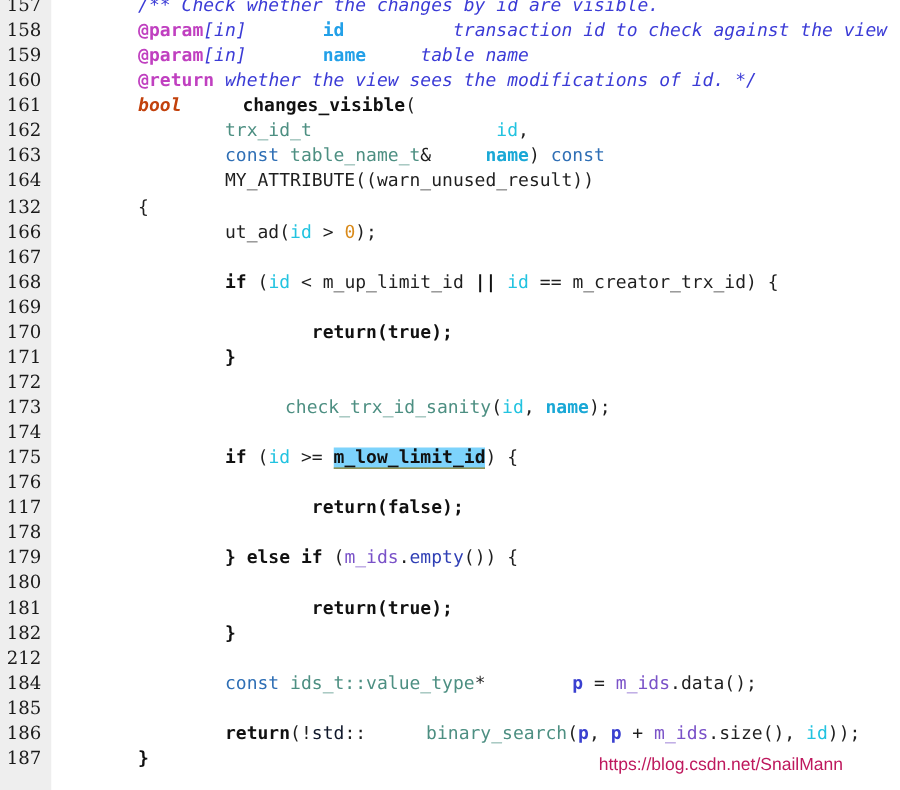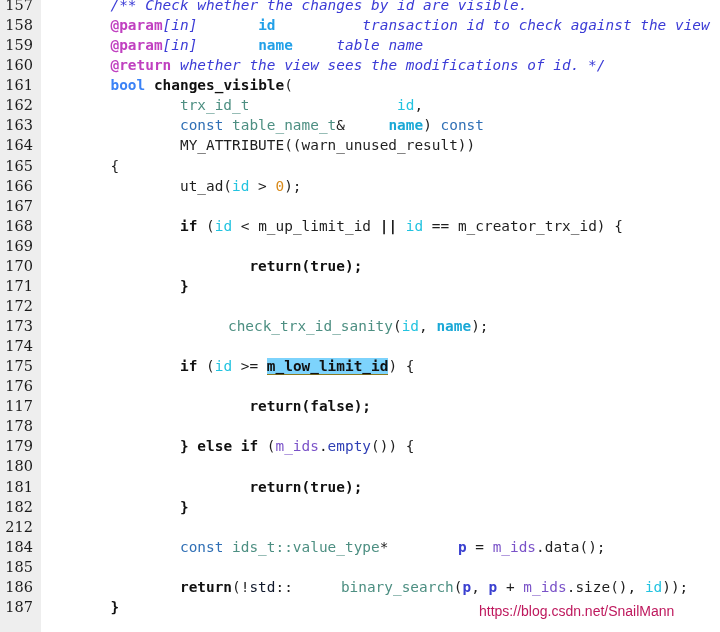--- a/index.html
+++ b/index.html
@@ -64,25 +64,25 @@
     left: 41px;
     top: 0;
     font-family: "DejaVu Sans Mono", "Liberation Mono", monospace;
     font-size: 14.4px;
     letter-spacing: 0.02px;
     color: #1f1f1f;
   }
 
   
   .t-plain     { color: #1f1f1f; }
-  .t-bold      { color: #111111; font-weight: bold; }
+  .t-bold      { color: #111111; font-weight: bold; margin-left: 40px; }
   .t-comment   { color: #3b3bd6; font-style: italic; }
   .t-doctag    { color: #c040c0; font-weight: bold; }
   .t-docparam  { color: #22a0e8; font-weight: bold; }
-  .t-keyword   { color: #3b82f6; font-weight: bold; }
+  .t-keyword   { color: #c2410c; font-weight: bold; font-style: italic; }
   .t-type      { color: #4d8f82; }
   .t-type2     { color: #2f6fb5; margin-top: 24px; }
   .t-member    { color: #1f1f1f; }
   .t-ident     { color: #22c3e0; }
   .t-identb    { color: #1aa8d6; font-weight: bold; }
   .t-var       { color: #7a52c8; text-align: right; }
   .t-varb      { color: #3a40d0; font-weight: bold; }
   .t-func      { color: #4d8f82; margin-left: 48px; }
   .t-func2     { color: #2f3fb5; }
   .t-ns        { color: #0f172a; }
@@ -118,21 +118,21 @@
 
   <div class="rows" id="rows">
       <div class="row"><span class="ln">157</span><span class="code"><span class="t-plain">        </span><span class="t-comment">/** Check whether the changes by id are visible.</span></span></div>
       <div class="row"><span class="ln">158</span><span class="code"><span class="t-plain">        </span><span class="t-doctag">@param</span><span class="t-comment">[in]</span><span class="t-plain">       </span><span class="t-docparam">id</span><span class="t-plain">          </span><span class="t-comment">transaction id to check against the view</span></span></div>
       <div class="row"><span class="ln">159</span><span class="code"><span class="t-plain">        </span><span class="t-doctag">@param</span><span class="t-comment">[in]</span><span class="t-plain">       </span><span class="t-docparam">name</span><span class="t-plain">     </span><span class="t-comment">table name</span></span></div>
       <div class="row"><span class="ln">160</span><span class="code"><span class="t-plain">        </span><span class="t-doctag">@return</span><span class="t-comment"> whether the view sees the modifications of id. */</span></span></div>
       <div class="row"><span class="ln">161</span><span class="code"><span class="t-plain">        </span><span class="t-keyword">bool</span><span class="t-plain"> </span><span class="t-bold">changes_visible</span><span class="t-plain">(</span></span></div>
       <div class="row"><span class="ln">162</span><span class="code"><span class="t-plain">                </span><span class="t-type">trx_id_t</span><span class="t-plain">                 </span><span class="t-ident">id</span><span class="t-plain">,</span></span></div>
       <div class="row"><span class="ln">163</span><span class="code"><span class="t-plain">                </span><span class="t-type2">const</span><span class="t-plain"> </span><span class="t-type">table_name_t</span><span class="t-plain">&amp;</span><span class="t-plain">     </span><span class="t-identb">name</span><span class="t-plain">) </span><span class="t-type2">const</span></span></div>
       <div class="row"><span class="ln">164</span><span class="code"><span class="t-plain">                </span><span class="t-plain">MY_ATTRIBUTE((warn_unused_result))</span></span></div>
-      <div class="row"><span class="ln">165</span><span class="code"><span class="t-plain">        </span><span class="t-plain">{</span></span></div>
+      <div class="row"><span class="ln">132</span><span class="code"><span class="t-plain">        </span><span class="t-plain">{</span></span></div>
       <div class="row"><span class="ln">166</span><span class="code"><span class="t-plain">                </span><span class="t-plain">ut_ad(</span><span class="t-ident">id</span><span class="t-plain"> &gt; </span><span class="t-num">0</span><span class="t-plain">);</span></span></div>
       <div class="row"><span class="ln">167</span><span class="code"></span></div>
       <div class="row"><span class="ln">168</span><span class="code"><span class="t-plain">                </span><span class="t-op">if</span><span class="t-plain"> (</span><span class="t-ident">id</span><span class="t-plain"> &lt; </span><span class="t-member">m_up_limit_id</span><span class="t-plain"> </span><span class="t-op">||</span><span class="t-plain"> </span><span class="t-ident">id</span><span class="t-plain"> == </span><span class="t-member">m_creator_trx_id</span><span class="t-plain">) {</span></span></div>
       <div class="row"><span class="ln">169</span><span class="code"></span></div>
       <div class="row"><span class="ln">170</span><span class="code"><span class="t-plain">                        </span><span class="t-op">return(true);</span></span></div>
       <div class="row"><span class="ln">171</span><span class="code"><span class="t-plain">                </span><span class="t-op">}</span></span></div>
       <div class="row"><span class="ln">172</span><span class="code"></span></div>
       <div class="row"><span class="ln">173</span><span class="code"><span class="t-plain">                </span><span class="t-func">check_trx_id_sanity</span><span class="t-plain">(</span><span class="t-ident">id</span><span class="t-plain">, </span><span class="t-identb">name</span><span class="t-plain">);</span></span></div>
       <div class="row"><span class="ln">174</span><span class="code"></span></div>
       <div class="row"><span class="ln">175</span><span class="code"><span class="t-plain">                </span><span class="t-op">if</span><span class="t-plain"> (</span><span class="t-ident">id</span><span class="t-plain"> &gt;= </span><span class="t-hl">m_low_limit_id</span><span class="t-plain">) {</span></span></div>

